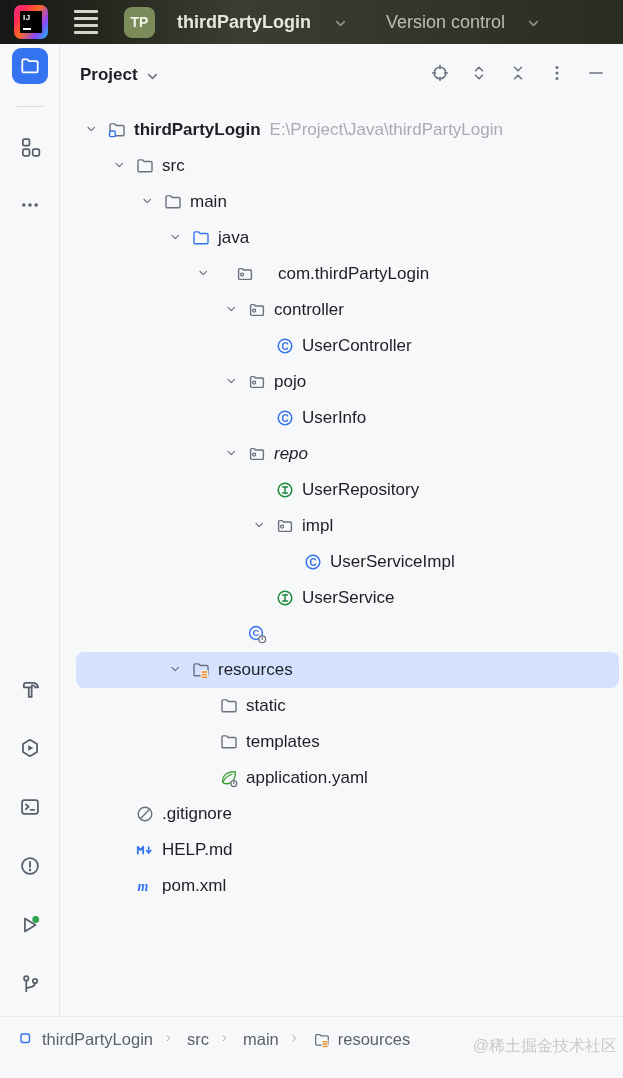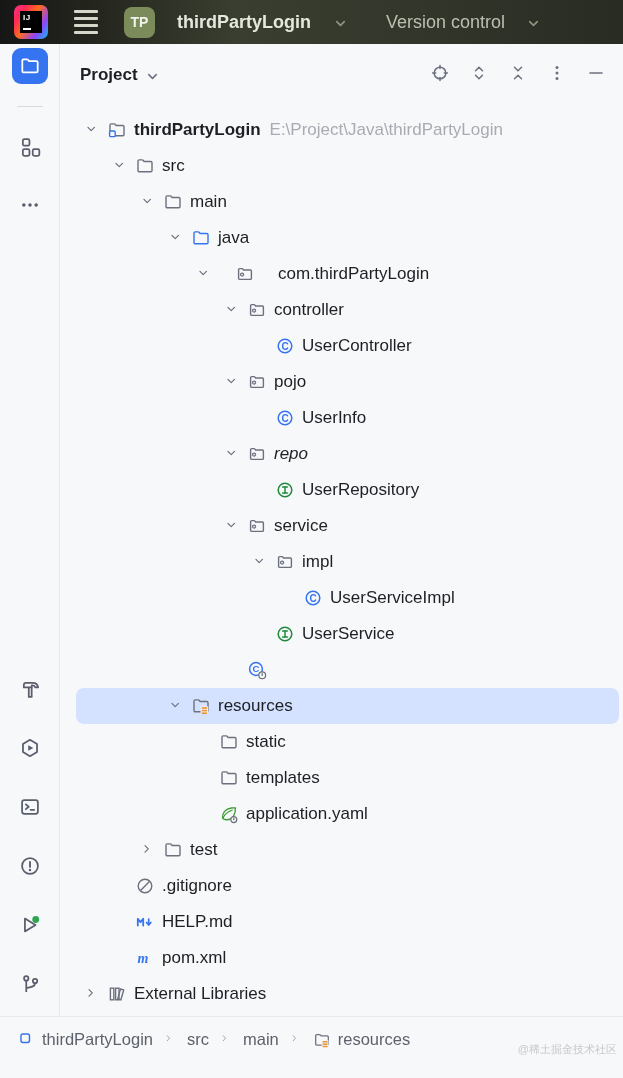--- a/index.html
+++ b/index.html
@@ -58,21 +58,21 @@
   .node-label { font-size:17px; color:#1d1f24; }
   .node-label.bold { font-weight:bold; }
   .node-path { font-size:17px; color:#a9abb2; margin-left:9px; }
 
   
   .statusbar { height:46px; border-top:1px solid #e8e9ec; background:#f7f8fa; display:flex;
     align-items:center; padding-left:18px; position:relative; }
   .crumb { display:flex; align-items:center; gap:7px; cursor:pointer; }
   .crumb-label { font-size:16.5px; color:#5d616b; }
   .crumb-sep { color:#9da1a8; margin:0 10px; display:flex; align-items:center; }
-  .watermark { position:absolute; right:6px; bottom:5px; font-size:11px; color:#c8c9cb; }
+  .watermark { position:absolute; right:6px; bottom:5px; font-size:16px; color:#c8c9cb; }
 </style>
 </head>
 <body>
 
 <div class="titlebar">
   <div class="logo">
     <div class="logo-inner">
       <span class="ij">IJ</span>
       <span class="bar"></span>
     </div>
@@ -379,34 +379,20 @@
               <circle cx="10" cy="10" r="6.8" stroke="#208A3C" stroke-width="1.5"></circle>
               <g stroke="#208A3C" stroke-width="1.5" stroke-linecap="round">
                 <line x1="7.6" y1="6.9" x2="12.4" y2="6.9"></line>
                 <line x1="7.6" y1="13.1" x2="12.4" y2="13.1"></line>
                 <line x1="10" y1="6.9" x2="10" y2="13.1"></line>
               </g>
             </svg>
           </span>
           <span class="node-label">UserRepository</span>
         </div>
-        <div class="tree-row" style="padding-left: 148px;">
-          <span class="twisty">
-            <svg width="16" height="16" viewBox="0 0 20 20" fill="none">
-              <path d="M5.5 7.5l4.5 4.5 4.5-4.5" transform="scale(0.9)" stroke="#6C707E" stroke-width="1.7" stroke-linecap="round" stroke-linejoin="round"></path>
-            </svg>
-          </span>
-          <span class="node-ic">
-            <svg width="20" height="20" viewBox="0 0 20 20" fill="none">
-              <path d="M3.6 5.6c0-.6.4-1 1-1h2.4c.3 0 .6.1.8.4l.8 1h6.8c.6 0 1 .4 1 1v7.4c0 .6-.4 1-1 1H4.6c-.6 0-1-.4-1-1V5.6z" stroke="#6C707E" stroke-width="1.4"></path>
-              <circle cx="7.1" cy="10.6" r="1.5" stroke="#6C707E" stroke-width="1.3"></circle>
-            </svg>
-          </span>
-          <span class="node-label">service</span>
-        </div>
         <div class="tree-row" style="padding-left: 176px;">
           <span class="twisty">
             <svg width="16" height="16" viewBox="0 0 20 20" fill="none">
               <path d="M5.5 7.5l4.5 4.5 4.5-4.5" transform="scale(0.9)" stroke="#6C707E" stroke-width="1.7" stroke-linecap="round" stroke-linejoin="round"></path>
             </svg>
           </span>
           <span class="node-ic">
             <svg width="20" height="20" viewBox="0 0 20 20" fill="none">
               <path d="M3.6 5.6c0-.6.4-1 1-1h2.4c.3 0 .6.1.8.4l.8 1h6.8c.6 0 1 .4 1 1v7.4c0 .6-.4 1-1 1H4.6c-.6 0-1-.4-1-1V5.6z" stroke="#6C707E" stroke-width="1.4"></path>
               <circle cx="7.1" cy="10.6" r="1.5" stroke="#6C707E" stroke-width="1.3"></circle>
@@ -491,33 +477,20 @@
           <span class="node-ic">
             <svg width="20" height="20" viewBox="0 0 20 20" fill="none">
               <path d="M16.4 3.9c.3 6.2-2.3 11.5-8.6 11.8-1.7.1-3.2-.5-4.2-1.5C3 8.9 6.5 4.6 12.3 4c1.4-.15 2.8-.15 4.1-.1z" stroke="#3F9C35" stroke-width="1.4"></path>
               <path d="M3.8 14c2.4-4.4 5.6-6.8 9.8-8" stroke="#3F9C35" stroke-width="1.3"></path>
               <circle cx="14.8" cy="15.6" r="3" fill="#f7f8fa" stroke="#6C707E" stroke-width="1.2"></circle>
               <line x1="14.8" y1="13.9" x2="14.8" y2="15.7" stroke="#6C707E" stroke-width="1.2" stroke-linecap="round"></line>
             </svg>
           </span>
           <span class="node-label">application.yaml</span>
         </div>
-        <div class="tree-row" style="padding-left: 64px;">
-          <span class="twisty">
-            <svg width="16" height="16" viewBox="0 0 20 20" fill="none">
-              <path d="M7 5l4.5 4.5L7 14" transform="scale(0.9)" stroke="#6C707E" stroke-width="1.7" stroke-linecap="round" stroke-linejoin="round"></path>
-            </svg>
-          </span>
-          <span class="node-ic">
-            <svg width="20" height="20" viewBox="0 0 20 20" fill="none">
-              <path d="M3 5.1c0-.7.5-1.2 1.2-1.2h3c.4 0 .7.2.9.4l1 1.2h6.7c.7 0 1.2.5 1.2 1.2v7.9c0 .7-.5 1.2-1.2 1.2H4.2c-.7 0-1.2-.5-1.2-1.2V5.1z" stroke="#6C707E" stroke-width="1.4"></path>
-            </svg>
-          </span>
-          <span class="node-label">test</span>
-        </div>
         <div class="tree-row" style="padding-left: 36px;">
           <span class="twisty"></span>
           <span class="node-ic">
             <svg width="20" height="20" viewBox="0 0 20 20" fill="none">
               <circle cx="10" cy="10" r="6.8" stroke="#6C707E" stroke-width="1.4"></circle>
               <line x1="5.6" y1="14.4" x2="14.4" y2="5.6" stroke="#6C707E" stroke-width="1.4"></line>
             </svg>
           </span>
           <span class="node-label">.gitignore</span>
         </div>
@@ -535,37 +508,20 @@
           <span class="node-label">HELP.md</span>
         </div>
         <div class="tree-row" style="padding-left: 36px;">
           <span class="twisty"></span>
           <span class="node-ic">
             <svg width="20" height="20" viewBox="0 0 20 20" fill="none">
               <text x="2.5" y="15" font-size="14" font-style="italic" font-weight="bold" fill="#3574F0" font-family="Liberation Serif, serif">m</text>
             </svg>
           </span>
           <span class="node-label">pom.xml</span>
-        </div>
-        <div class="tree-row" style="padding-left: 8px;">
-          <span class="twisty">
-            <svg width="16" height="16" viewBox="0 0 20 20" fill="none">
-              <path d="M7 5l4.5 4.5L7 14" transform="scale(0.9)" stroke="#6C707E" stroke-width="1.7" stroke-linecap="round" stroke-linejoin="round"></path>
-            </svg>
-          </span>
-          <span class="node-ic">
-            <svg width="20" height="20" viewBox="0 0 20 20" fill="none">
-              <g stroke="#6C707E" stroke-width="1.4">
-                <rect x="3.4" y="4.2" width="3.4" height="11.6"></rect>
-                <rect x="8.6" y="4.2" width="3.4" height="11.6"></rect>
-                <path d="M13.5 5l3.2.9-2.8 9.9-3.2-.9z"></path>
-              </g>
-            </svg>
-          </span>
-          <span class="node-label">External Libraries</span>
         </div>
       </div>
   </div>
 </div>
 
 <div class="statusbar">
   <div class="crumb-wrap" style="display:flex;align-items:center;">
       <span class="crumb">
         <span style="display:flex;">
           <svg width="17" height="17" viewBox="0 0 20 20" fill="none">

